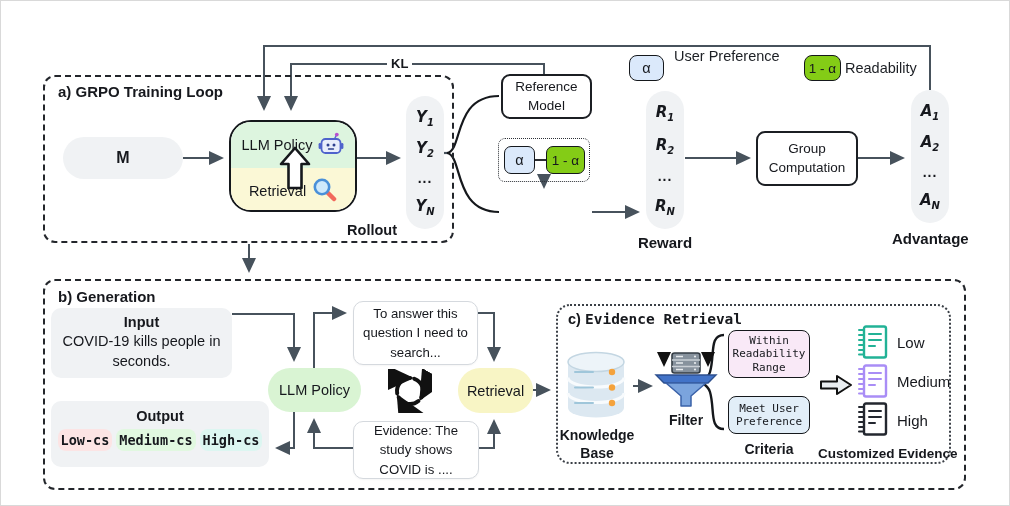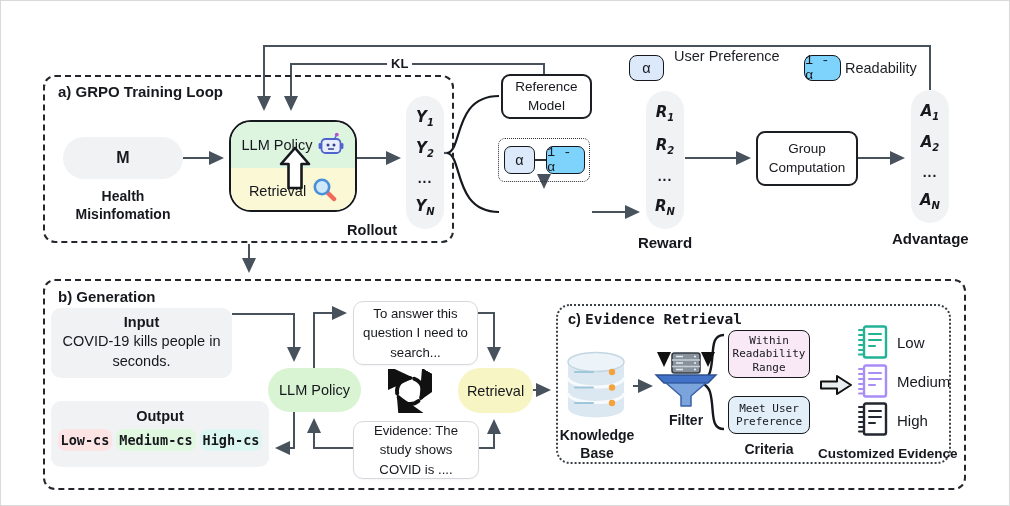--- a/index.html
+++ b/index.html
@@ -20,21 +20,21 @@
   .caption{font-weight:700;font-size:15px;text-align:center;}
   .model-box{background:#fff;border:2px solid #1b1e23;border-radius:9px;display:flex;
     align-items:center;justify-content:center;text-align:center;font-size:13.5px;line-height:1.35;}
   .combo{background:#fff;border:2.2px solid #15181c;border-radius:22px;overflow:hidden;}
   .combo-row{height:46px;display:flex;align-items:center;justify-content:center;gap:6px;font-size:14.5px;}
   .combo-top{background:#ddf5df;}
   .combo-bot{background:#fbf8d6;}
   .mini-box{border:1.8px solid #15181c;border-radius:8px;display:flex;align-items:center;
     justify-content:center;font-size:14.5px;}
   .alpha-blue{background:#dbe9fb;}
-  .alpha-pink{background:#7dd3fc;font-family:Liberation Mono, monospace;}
+  .alpha-pink{background:#84cc16;}
   .legend-label{font-size:14.5px;color:#1c1f24;}
   .soft-card{background:#f0f2f4;border-radius:10px;text-align:center;}
   .soft-title{font-weight:700;font-size:14.5px;}
   .soft-text{font-size:14.5px;line-height:1.35;}
   .white-card{background:#fff;border:1.6px solid #d5d9de;border-radius:10px;display:flex;
     align-items:center;justify-content:center;text-align:center;font-size:13.2px;line-height:1.45;
     box-shadow:0 1px 2px rgba(0,0,0,0.04);}
   .green-pill{background:#d9f4d3;border-radius:22px;display:flex;align-items:center;
     justify-content:center;font-size:14.5px;}
   .yellow-pill{background:#f8f5c5;border-radius:22px;display:flex;align-items:center;
@@ -114,21 +114,20 @@
       <path d="M632,385 L650,385" marker-end="url(#ah)"></path>
 
       <path d="M723,334 C708,334 714,354 709,371 C707,378 701,379.5 700,381 C701,382.5 707,384 709,391 C714,408 708,428 723,428" stroke="#15181c" stroke-width="2.4"></path>
     </g>
   </svg>
 
   <div class="abs dashed-box" style="left:42px;top:74px;width:411px;height:168px;"></div>
   <div class="abs sec-title" style="left:57px;top:82px;">a) GRPO Training Loop</div>
 
   <div class="abs gray-pill" style="left:62px;top:136px;width:120px;height:42px;display:flex;align-items:center;justify-content:center;font-weight:700;font-size:16px;">M</div>
-  <div class="abs caption" style="left:52px;top:186px;width:140px;font-size:14px;line-height:1.3;">Health Misinfomation</div>
 
   <div class="abs kl-chip" style="left:386px;top:55px;">KL</div>
 
   <div class="abs combo" style="left:228px;top:119px;width:128px;height:92px;">
     <div class="combo-row combo-top">
       <span>LLM Policy</span>
       <span>
         <svg width="26" height="24" viewBox="0 0 26 24">
           <line x1="16.5" y1="7" x2="18.5" y2="3" stroke="#5b6bd5" stroke-width="1.6"></line>
           <circle cx="18.8" cy="2.6" r="1.9" fill="#b84fd0"></circle>

